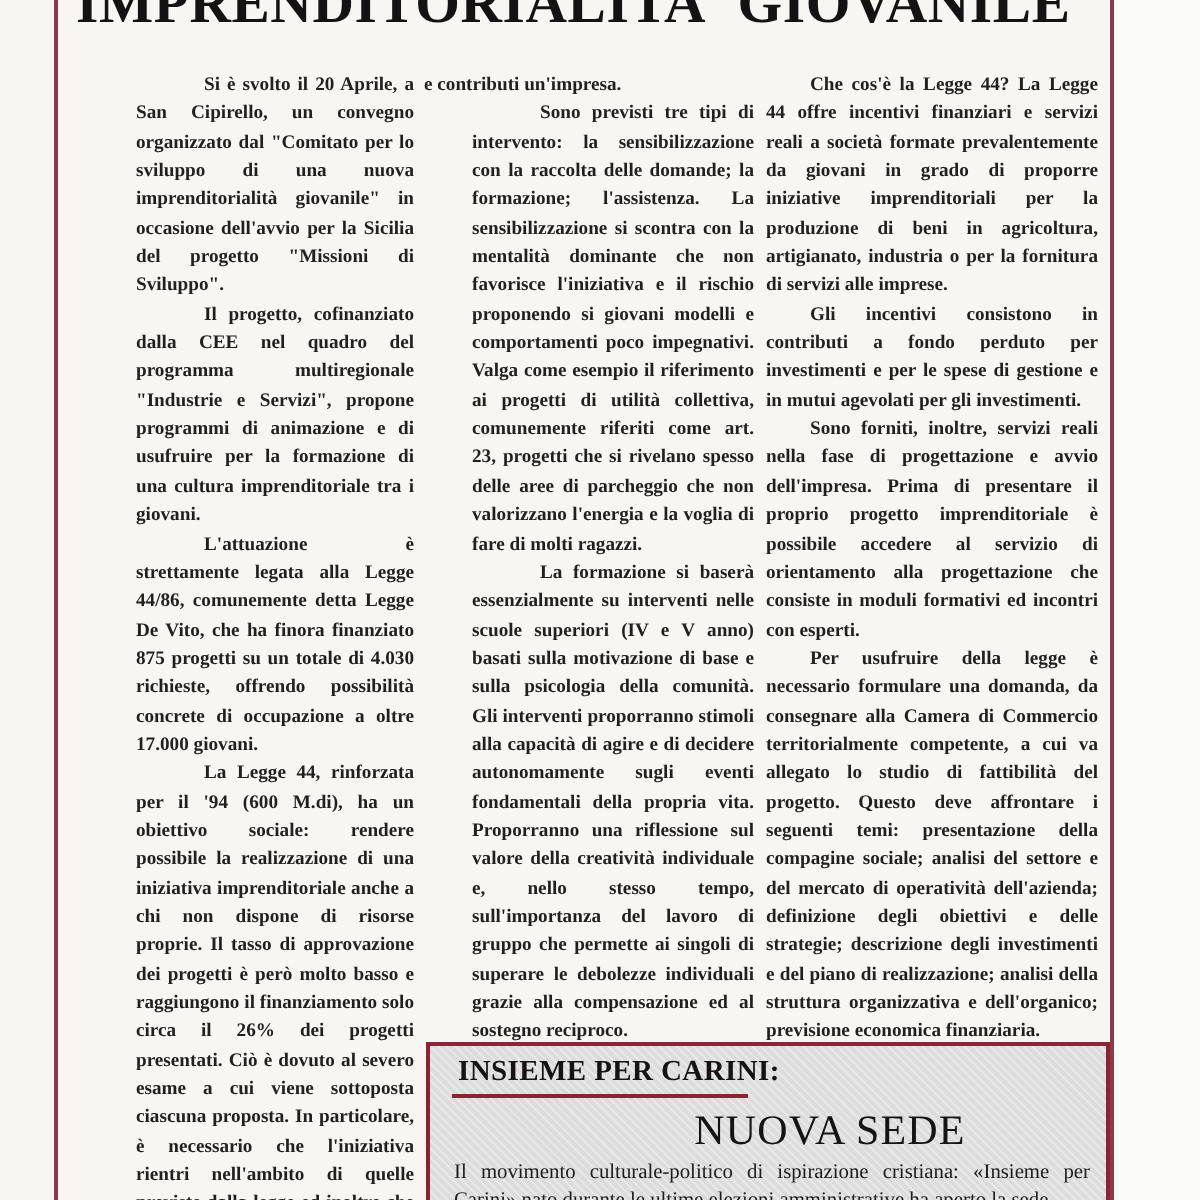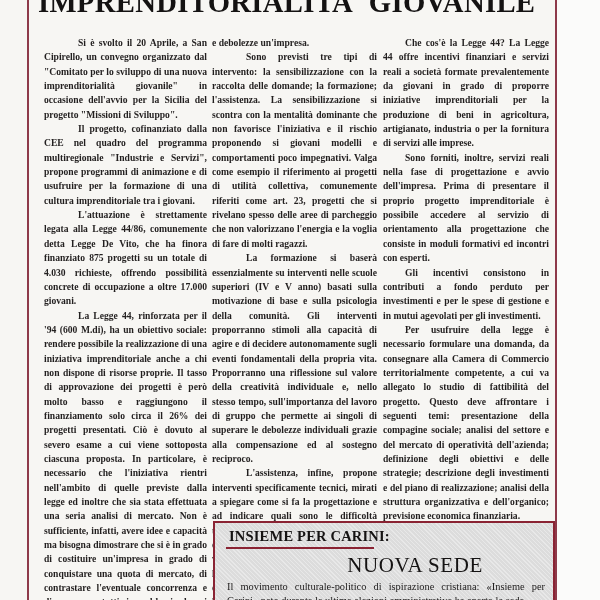--- a/index.html
+++ b/index.html
@@ -28,21 +28,21 @@
     white-space: nowrap; color: #141212;
     transform: scaleX(0.99); transform-origin: left top;
   }
   .col {
     position: absolute; top: 36px;
     font-size: 9.6px; line-height: 14.35px;
     text-align: justify; font-weight: 600;
     color: #221f1f;
   }
   .col p { margin: 0; text-indent: 0; }
-  .col p.ind { text-indent: 34px; }
+  .col p.ind { text-indent: 34px; margin-left: 24px; }
   .col p.ind2 { text-indent: 22px; }
   #col1 { left: 44px; width: 163px; }
   #col2 { left: 212px; width: 165px; }
   #col3 { left: 383px; width: 166px; }
   .box {
     position: absolute; left: 213px; top: 521px; width: 338px; height: 90px;
     border: 2px solid #8a2333;
     background-color: #dcdcdc;
     background-image: repeating-linear-gradient(45deg, rgba(255,255,255,0.35) 0 1px, transparent 1px 3px);
   }
@@ -75,30 +75,30 @@
 
 <div class="col" id="col1">
   <p class="ind">Si è svolto il 20 Aprile, a San Cipirello, un convegno organizzato dal "Comitato per lo sviluppo di una nuova imprenditorialità giovanile" in occasione dell'avvio per la Sicilia del progetto "Missioni di Sviluppo".</p>
   <p class="ind">Il progetto, cofinanziato dalla CEE nel quadro del programma multiregionale "Industrie e Servizi", propone programmi di animazione e di usufruire per la formazione di una cultura imprenditoriale tra i giovani.</p>
   <p class="ind">L'attuazione è strettamente legata alla Legge 44/86, comunemente detta Legge De Vito, che ha finora finanziato 875 progetti su un totale di 4.030 richieste, offrendo possibilità concrete di occupazione a oltre 17.000 giovani.</p>
   <p class="ind">La Legge 44, rinforzata per il '94 (600 M.di), ha un obiettivo sociale: rendere possibile la realizzazione di una iniziativa imprenditoriale anche a chi non dispone di risorse proprie. Il tasso di approvazione dei progetti è però molto basso e raggiungono il finanziamento solo circa il 26% dei progetti presentati. Ciò è dovuto al severo esame a cui viene sottoposta ciascuna proposta. In particolare, è necessario che l'iniziativa rientri nell'ambito di quelle previste dalla legge ed inoltre che sia stata effettuata una seria analisi di mercato. Non è sufficiente, infatti, avere idee e capacità ma bisogna dimostrare che si è in grado di costituire un'impresa in grado di conquistare una quota di mercato, di contrastare l'eventuale concorrenza e di superare tutti i problemi che si possono presentare all'avvio dell'attività.</p>
 
 </div>
 
 <div class="col" id="col2">
-  <p>e debolezze un'impresa.</p>
+  <p>e contributi un'impresa.</p>
   <p class="ind">Sono previsti tre tipi di intervento: la sensibilizzazione con la raccolta delle domande; la formazione; l'assistenza. La sensibilizzazione si scontra con la mentalità dominante che non favorisce l'iniziativa e il rischio proponendo si giovani modelli e comportamenti poco impegnativi. Valga come esempio il riferimento ai progetti di utilità collettiva, comunemente riferiti come art. 23, progetti che si rivelano spesso delle aree di parcheggio che non valorizzano l'energia e la voglia di fare di molti ragazzi.</p>
   <p class="ind">La formazione si baserà essenzialmente su interventi nelle scuole superiori (IV e V anno) basati sulla motivazione di base e sulla psicologia della comunità. Gli interventi proporranno stimoli alla capacità di agire e di decidere autonomamente sugli eventi fondamentali della propria vita. Proporranno una riflessione sul valore della creatività individuale e, nello stesso tempo, sull'importanza del lavoro di gruppo che permette ai singoli di superare le debolezze individuali grazie alla compensazione ed al sostegno reciproco.</p>
   <p class="ind">L'assistenza, infine, propone interventi specificamente tecnici, mirati a spiegare come si fa la progettazione e ad indicare quali sono le difficoltà tecniche da superare. In conclusione, con la Legge 44, l'intervento pubblico viene riqualificato, si favorisce l'innovazione ed il rinnovamento culturale, viene superato l'assistenzialismo. E' auspicabile, quindi, che anche i giovani di Carini cerchino di avvalersi di questa possibi-</p>
 </div>
 
 <div class="col" id="col3">
   <p class="ind2">Che cos'è la Legge 44? La Legge 44 offre incentivi finanziari e servizi reali a società formate prevalentemente da giovani in grado di proporre iniziative imprenditoriali per la produzione di beni in agricoltura, artigianato, industria o per la fornitura di servizi alle imprese.</p>
+  <p class="ind2">Gli incentivi consistono in contributi a fondo perduto per investimenti e per le spese di gestione e in mutui agevolati per gli investimenti.</p>
   <p class="ind2">Sono forniti, inoltre, servizi reali nella fase di progettazione e avvio dell'impresa. Prima di presentare il proprio progetto imprenditoriale è possibile accedere al servizio di orientamento alla progettazione che consiste in moduli formativi ed incontri con esperti.</p>
-  <p class="ind2">Gli incentivi consistono in contributi a fondo perduto per investimenti e per le spese di gestione e in mutui agevolati per gli investimenti.</p>
   <p class="ind2">Per usufruire della legge è necessario formulare una domanda, da consegnare alla Camera di Commercio territorialmente competente, a cui va allegato lo studio di fattibilità del progetto. Questo deve affrontare i seguenti temi: presentazione della compagine sociale; analisi del settore e del mercato di operatività dell'azienda; definizione degli obiettivi e delle strategie; descrizione degli investimenti e del piano di realizzazione; analisi della struttura organizzativa e dell'organico; previsione economica finanziaria.</p>
   <p class="ind2">Il progetto viene quindi istruito dalla Segreteria Tecnica del Comitato che provvede a redigere una " relazione istruttoria" ed esaminato da un nucleo di valutazione che esprime un "parere". Il Comitato decide l'ammissione del progetto alle agevolazioni sulla base della "relazione istruttoria" e del "parere".</p>
 
 </div>
 
 <div class="box">
   <div class="box-kicker">INSIEME PER CARINI:</div>
   <div class="box-rule"></div>
   <div class="box-title">NUOVA  SEDE</div>
   <div class="box-body">Il movimento culturale-politico di ispirazione cristiana: «Insieme per Carini» nato durante le ultime elezioni amministrative ha aperto la sede</div>

